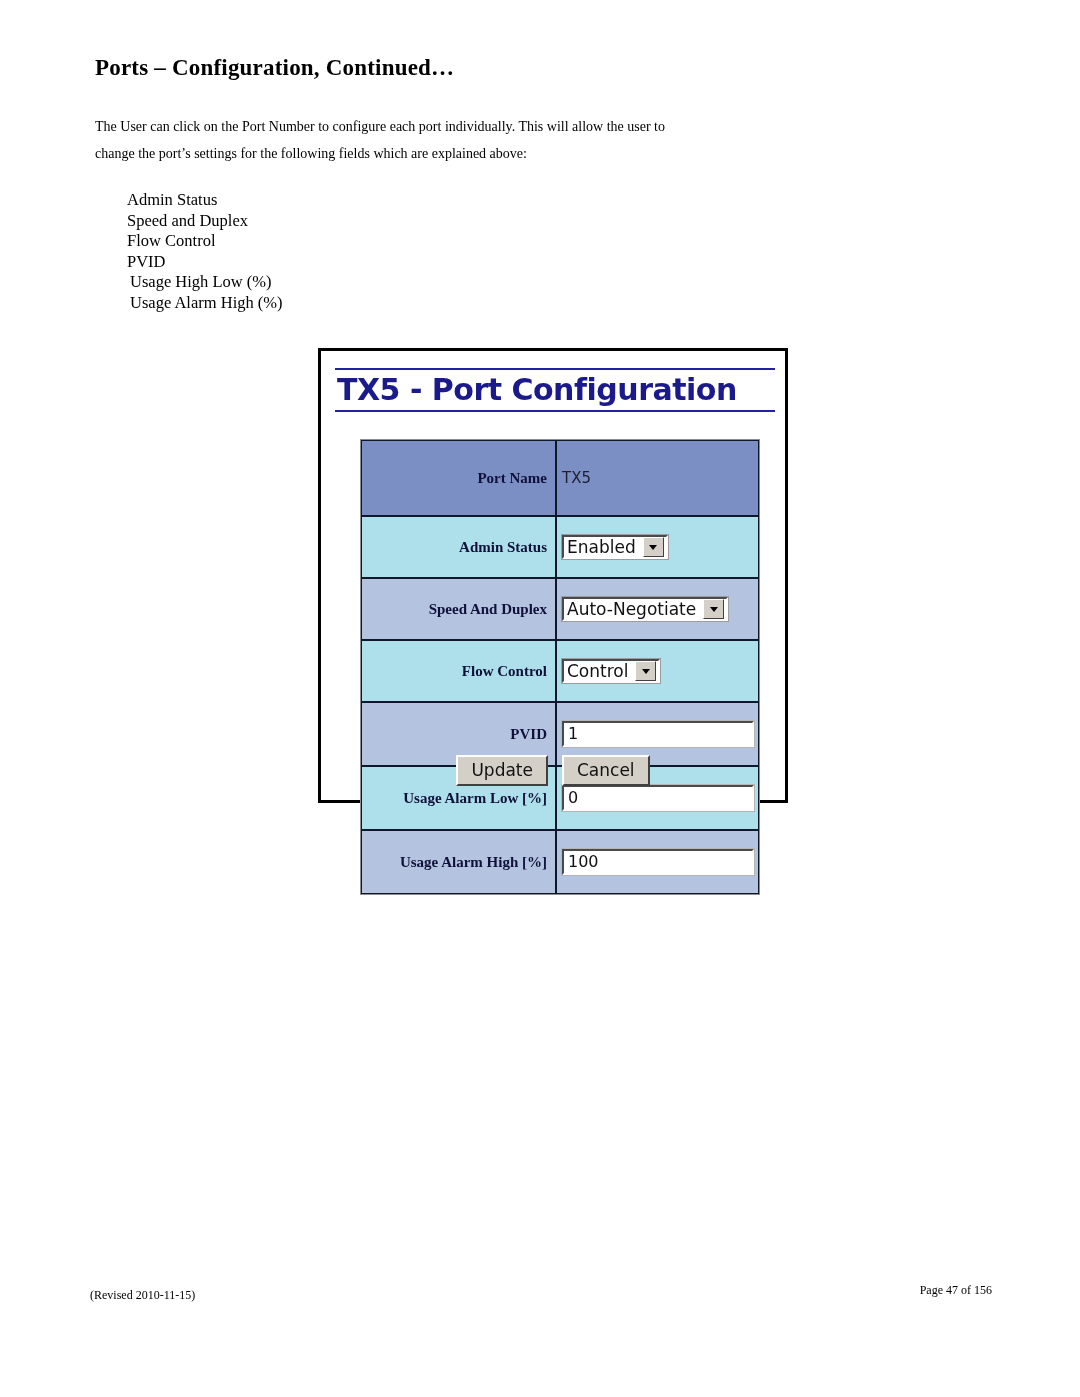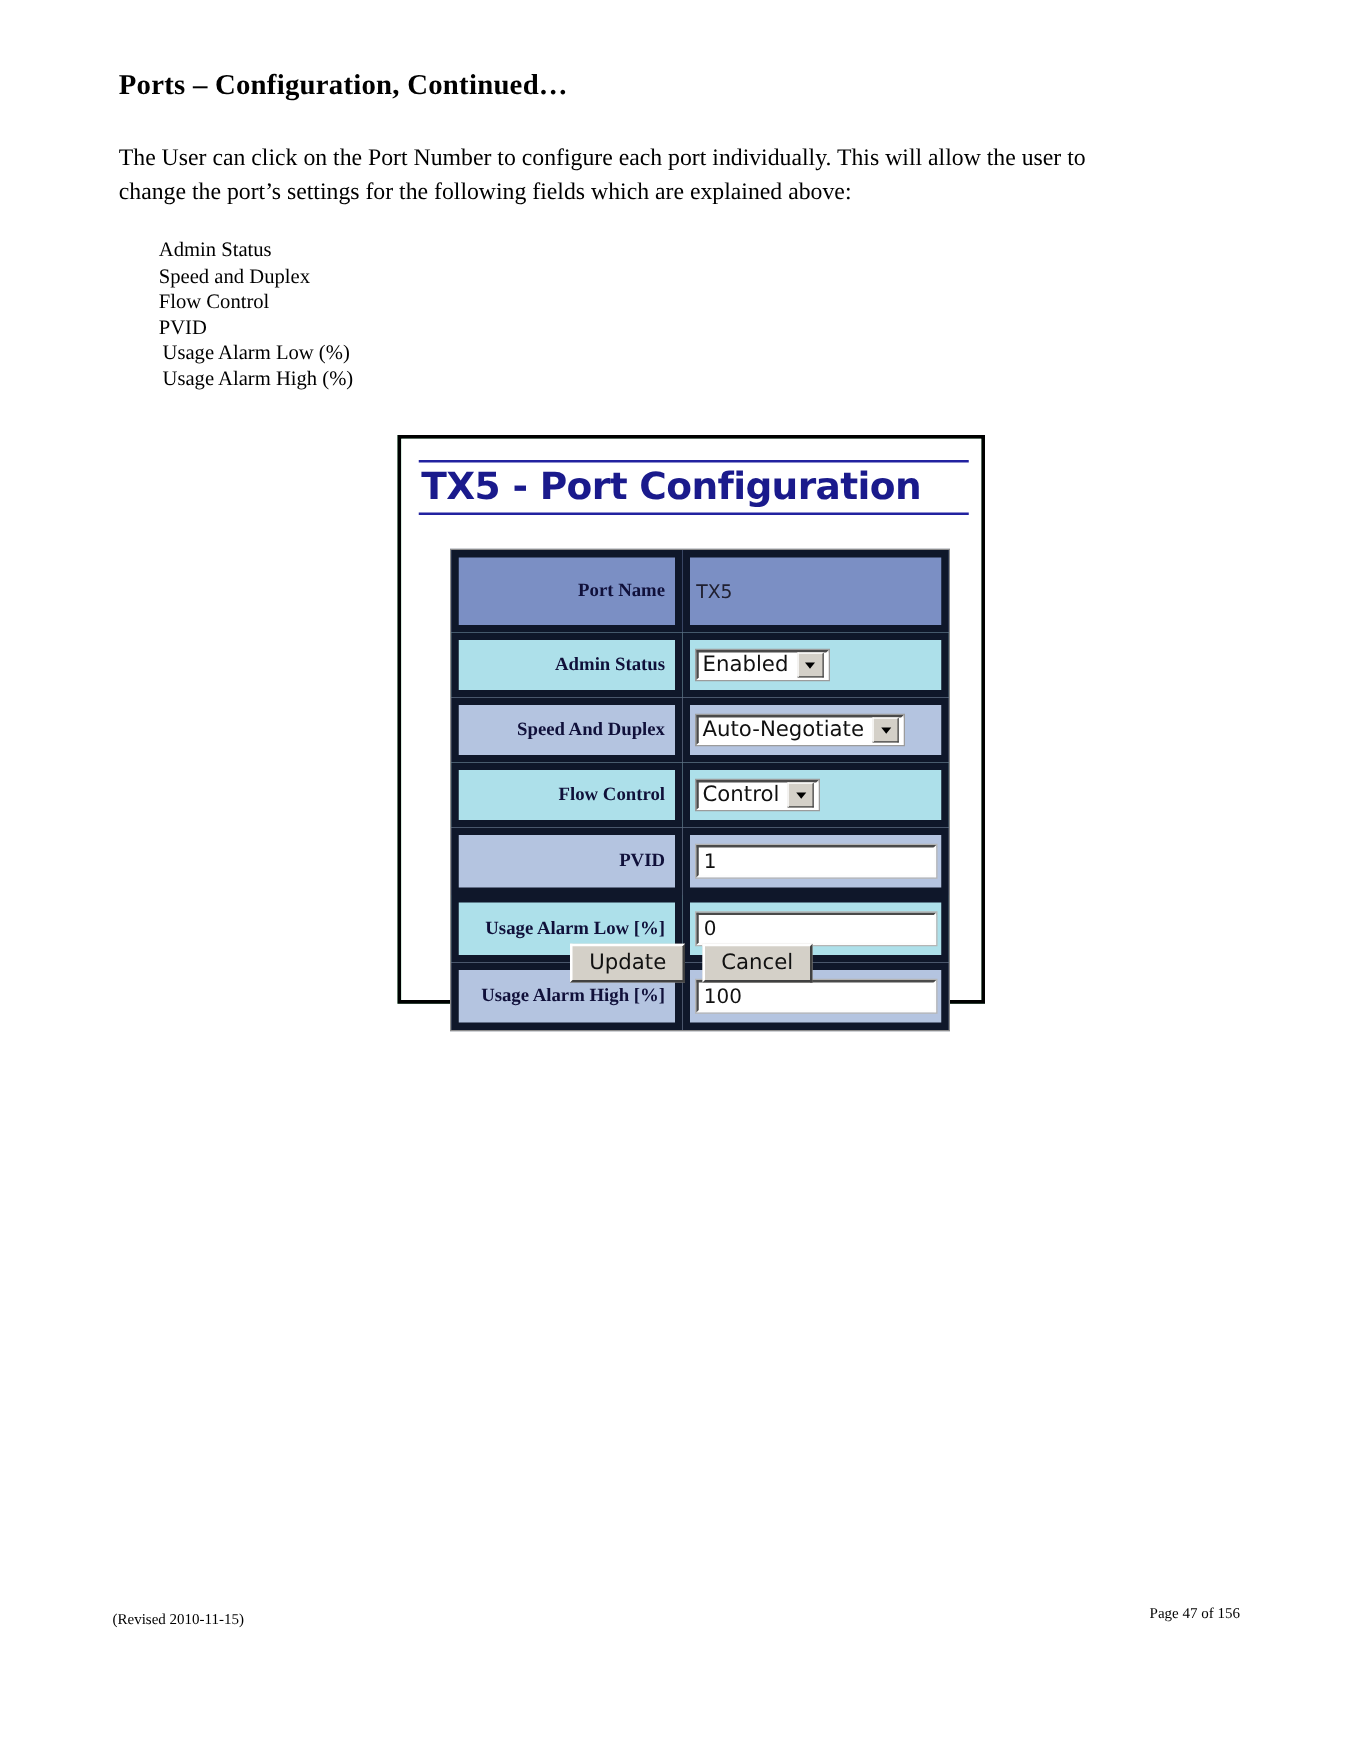--- a/index.html
+++ b/index.html
@@ -30,21 +30,21 @@
     white-space: nowrap;
     text-align: center;
   }
 
   
   .body-paragraph {
     position: absolute;
     left: 95px;
     top: 113px;
     width: 925px;
-    font-size: 19px;
+    font-size: 14px;
     line-height: 27px;
     text-align: justify;
     color: #000;
   }
   .body-paragraph .line2 { display: block; }
 
   
   .field-list {
     position: absolute;
     left: 127px;
@@ -105,22 +105,22 @@
     top: 88px;
     width: 400px;
     border-collapse: separate;
     border-spacing: 0;
     background: #9aa9ba;
     border: 1px solid #8c8c8c;
     box-sizing: border-box;
   }
   .config-table tr { height: 42px; }
   .config-table td {
-    border: 6px solid #0f172a;
-    padding: 8px;
+    border: 1px solid #0f172a;
+    padding: 18px;
     vertical-align: middle;
   }
   td.label-cell {
     width: 188px;
     text-align: right;
     padding-right: 8px;
     font-family: "Liberation Serif", serif;
     font-weight: bold;
     font-size: 15px;
     color: #10103a;
@@ -252,21 +252,21 @@
 <div class="body-paragraph">
   <span>The User can click on the Port Number to configure each port individually.  This will allow the user to</span>
   <span class="line2">change the port’s settings for the following fields which are explained above:</span>
 </div>
 
 <div class="field-list">
   <div class="field-item">Admin Status</div>
   <div class="field-item">Speed and Duplex</div>
   <div class="field-item">Flow Control</div>
   <div class="field-item">PVID</div>
-  <div class="field-item indented">Usage Alarm Low (%)</div>
+  <div class="field-item indented">Usage High Low (%)</div>
   <div class="field-item indented">Usage Alarm High (%)</div>
 </div>
 
 <div class="screenshot-figure">
   <div class="screenshot-inner">
 
     <div class="app-heading-wrap">
       <div class="app-heading-rule"></div>
       <div class="app-heading">TX5 - Port Configuration</div>
       <div class="app-heading-rule"></div>

